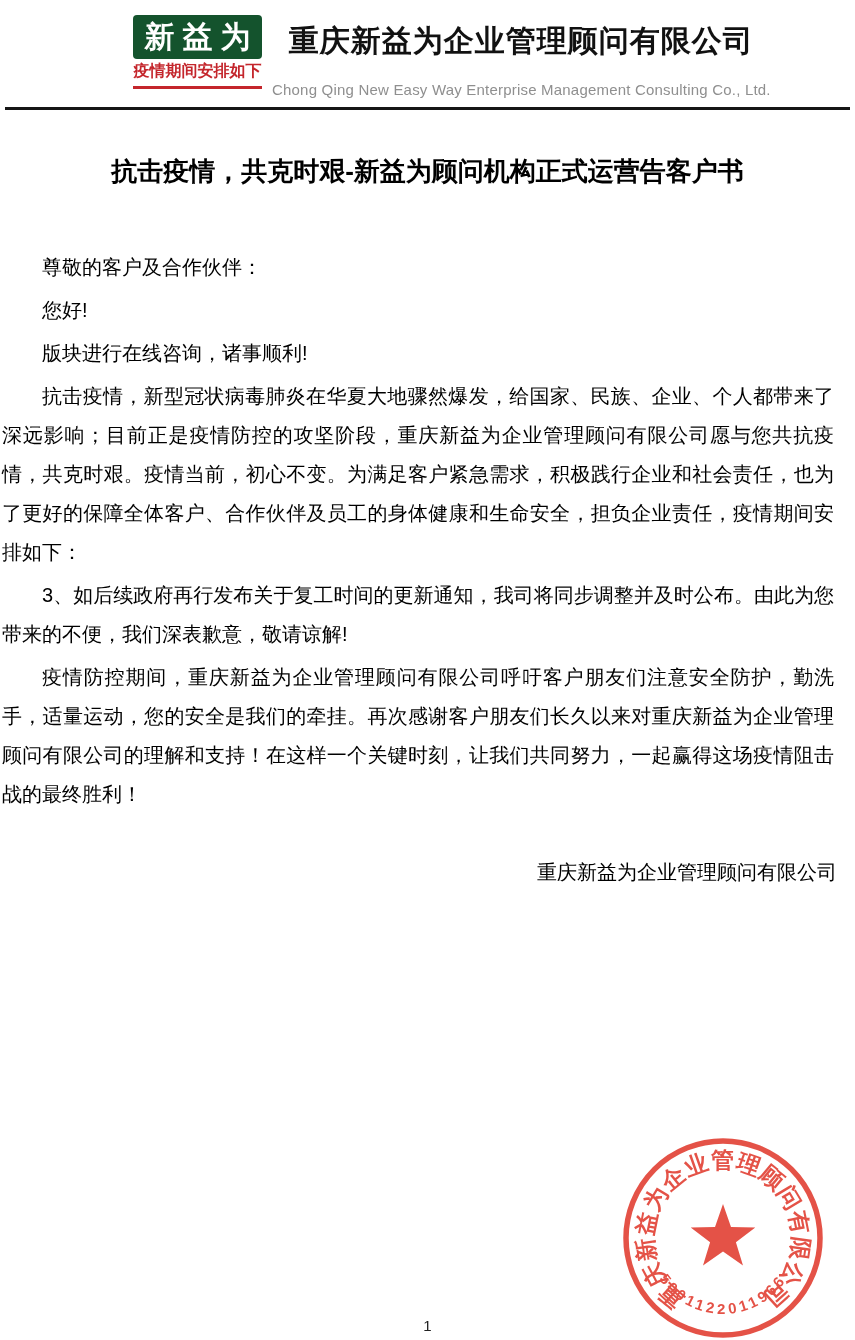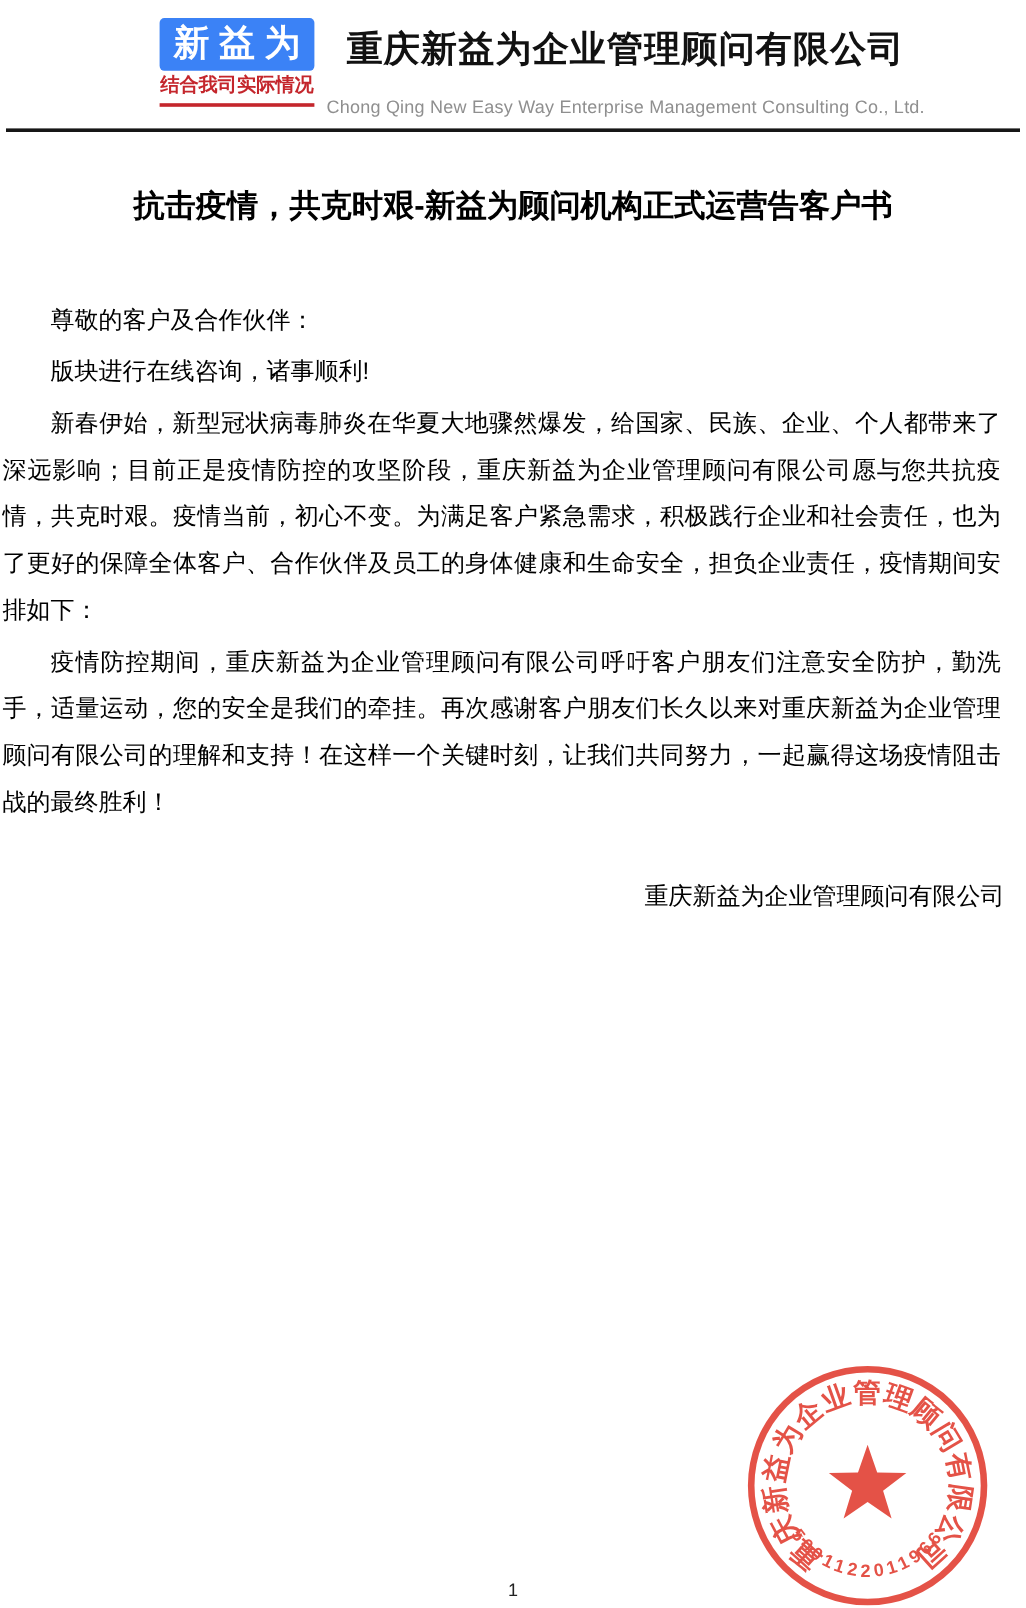--- a/index.html
+++ b/index.html
@@ -16,21 +16,21 @@
   
   .letterhead {
     display: flex;
     align-items: flex-start;
     padding: 15px 40px 0 133px;
   }
   .logo { flex: 0 0 auto; width: 129px; }
   .logo-box {
     width: 129px;
     height: 44px;
-    background: #3b82f6;
+    background: #14532d;
     border-radius: 4px;
     display: flex;
     align-items: center;
     justify-content: center;
     color: #ffffff;
     font-size: 30px;
     font-weight: 900;
     letter-spacing: 8px;
     text-indent: 8px;
     line-height: 1;
@@ -97,36 +97,38 @@
 </head>
 <body>
 
 <div class="page">
 
   <header class="letterhead">
     <div class="logo">
       <div class="logo-box">
         <span>新益为</span>
       </div>
-      <div class="logo-tagline">结合我司实际情况</div>
+      <div class="logo-tagline">疫情期间安排如下</div>
     </div>
     <div class="header-text">
       <div class="company-cn">重庆新益为企业管理顾问有限公司</div>
       <div class="company-en">Chong Qing New Easy Way Enterprise Management Consulting Co., Ltd.</div>
     </div>
   </header>
 
   <div class="header-rule"></div>
 
   <h1 class="doc-title">抗击疫情，共克时艰-新益为顾问机构正式运营告客户书</h1>
 
   <section class="body-text">
     <p>尊敬的客户及合作伙伴：</p>
+    <p>您好!</p>
     <p>版块进行在线咨询，诸事顺利!</p>
-    <p>新春伊始，新型冠状病毒肺炎在华夏大地骤然爆发，给国家、民族、企业、个人都带来了深远影响；目前正是疫情防控的攻坚阶段，重庆新益为企业管理顾问有限公司愿与您共抗疫情，共克时艰。疫情当前，初心不变。为满足客户紧急需求，积极践行企业和社会责任，也为了更好的保障全体客户、合作伙伴及员工的身体健康和生命安全，担负企业责任，疫情期间安排如下：</p>
+    <p>抗击疫情，新型冠状病毒肺炎在华夏大地骤然爆发，给国家、民族、企业、个人都带来了深远影响；目前正是疫情防控的攻坚阶段，重庆新益为企业管理顾问有限公司愿与您共抗疫情，共克时艰。疫情当前，初心不变。为满足客户紧急需求，积极践行企业和社会责任，也为了更好的保障全体客户、合作伙伴及员工的身体健康和生命安全，担负企业责任，疫情期间安排如下：</p>
+    <p>3、如后续政府再行发布关于复工时间的更新通知，我司将同步调整并及时公布。由此为您带来的不便，我们深表歉意，敬请谅解!</p>
     <p>疫情防控期间，重庆新益为企业管理顾问有限公司呼吁客户朋友们注意安全防护，勤洗手，适量运动，您的安全是我们的牵挂。再次感谢客户朋友们长久以来对重庆新益为企业管理顾问有限公司的理解和支持！在这样一个关键时刻，让我们共同努力，一起赢得这场疫情阻击战的最终胜利！</p>
   </section>
 
   <div class="signature">
     <div class="sig-company">重庆新益为企业管理顾问有限公司</div>
 
   </div>
 
   <div class="stamp">
     <svg width="230" height="230" viewBox="-115 -115 230 230" xmlns="http://www.w3.org/2000/svg">

